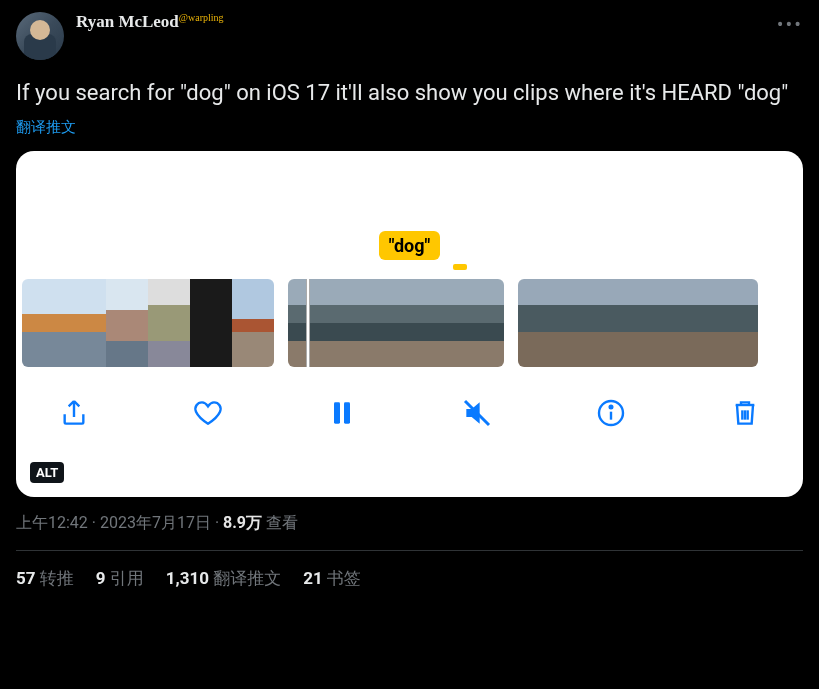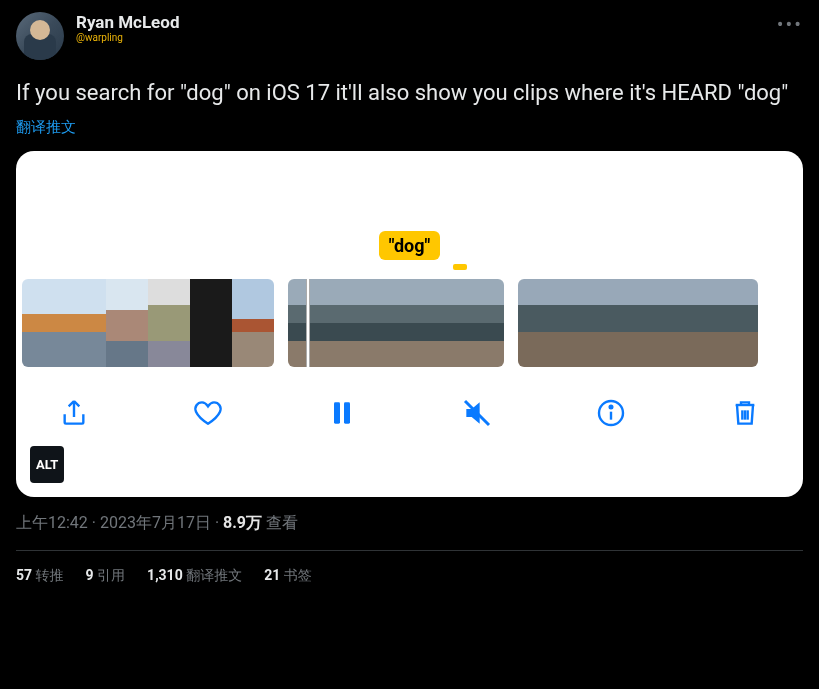--- a/index.html
+++ b/index.html
@@ -36,21 +36,21 @@
     border-radius: 50%;
   }
   .avatar::before {
     content: "";
     position: absolute;
     top: 22px; left: 8px;
     width: 32px; height: 28px;
     background: #2a3a4a;
     border-radius: 8px 8px 0 0;
   }
-  .names { display: flex; flex-direction: column; }
+  .names { display: flex; flex-direction: row; font-family: Liberation Serif, serif; }
   .display-name { font-weight: 700; font-size: 17px; color: #e7e9ea; }
   .handle { font-size: 10px; color: #eab308; }
   .more {
     position: absolute;
     right: 0;
     top: 0;
     color: #71767b;
     font-size: 20px;
     letter-spacing: 2px;
     cursor: pointer;
@@ -148,39 +148,39 @@
   }
   .ctrl-btn svg { width: 32px; height: 32px; }
   .alt-badge {
     position: absolute;
     left: 14px;
     bottom: 14px;
     background: #0f1419;
     color: #fff;
     font-size: 13px;
     font-weight: 700;
-    padding: 11px 6px;
+    padding: 3px 6px;
     border-radius: 4px;
   }
   .meta {
     margin-top: 16px;
     font-size: 16px;
     color: #71767b;
   }
   .meta .bold { font-weight: 700; color: #e5e5e5; margin-top: 14px; }
   .divider {
     height: 1px;
     background: #2f3336;
     margin-top: 16px;
   }
   .stats {
     display: flex;
     gap: 22px;
     margin-top: 16px;
-    font-size: 14px;
+    font-size: 17px;
     color: #71767b;
     text-align: center;
   }
   .stats .num { font-weight: 700; color: #e7e9ea; }
 </style>
 </head>
 <body>
 
 <div class="header">
   <div class="avatar"></div>

